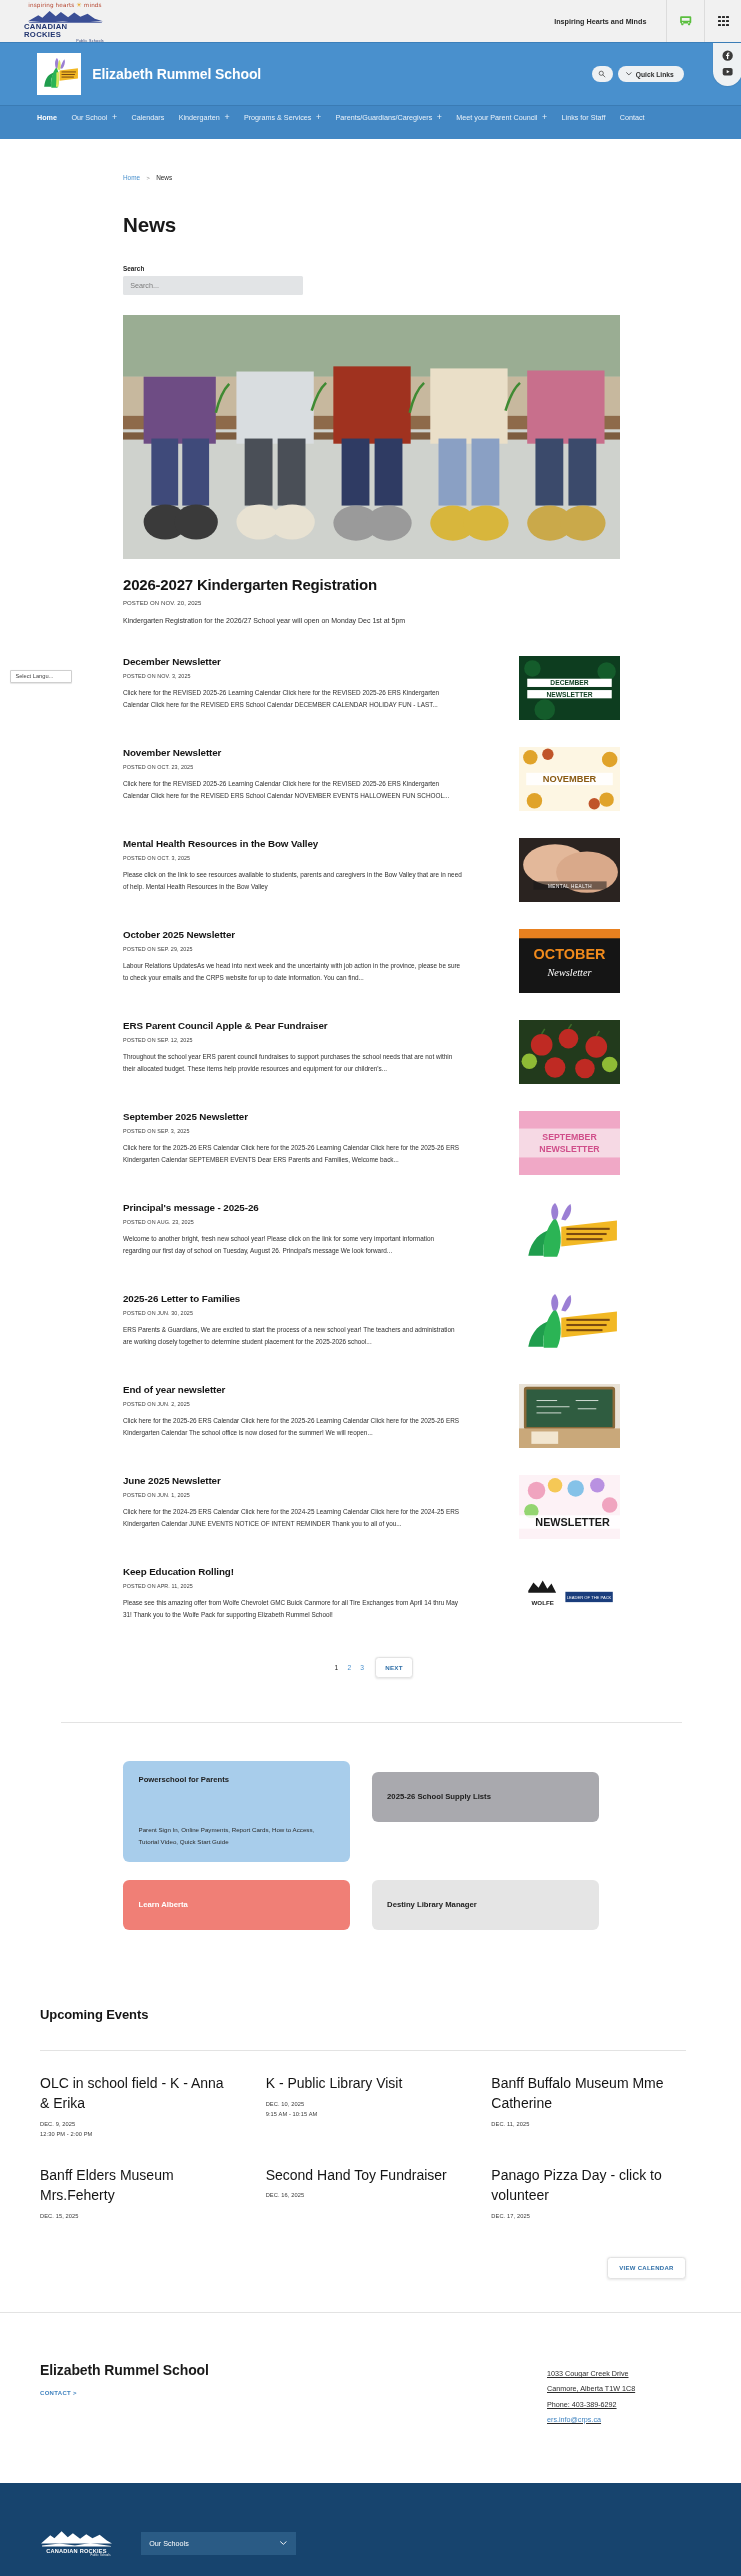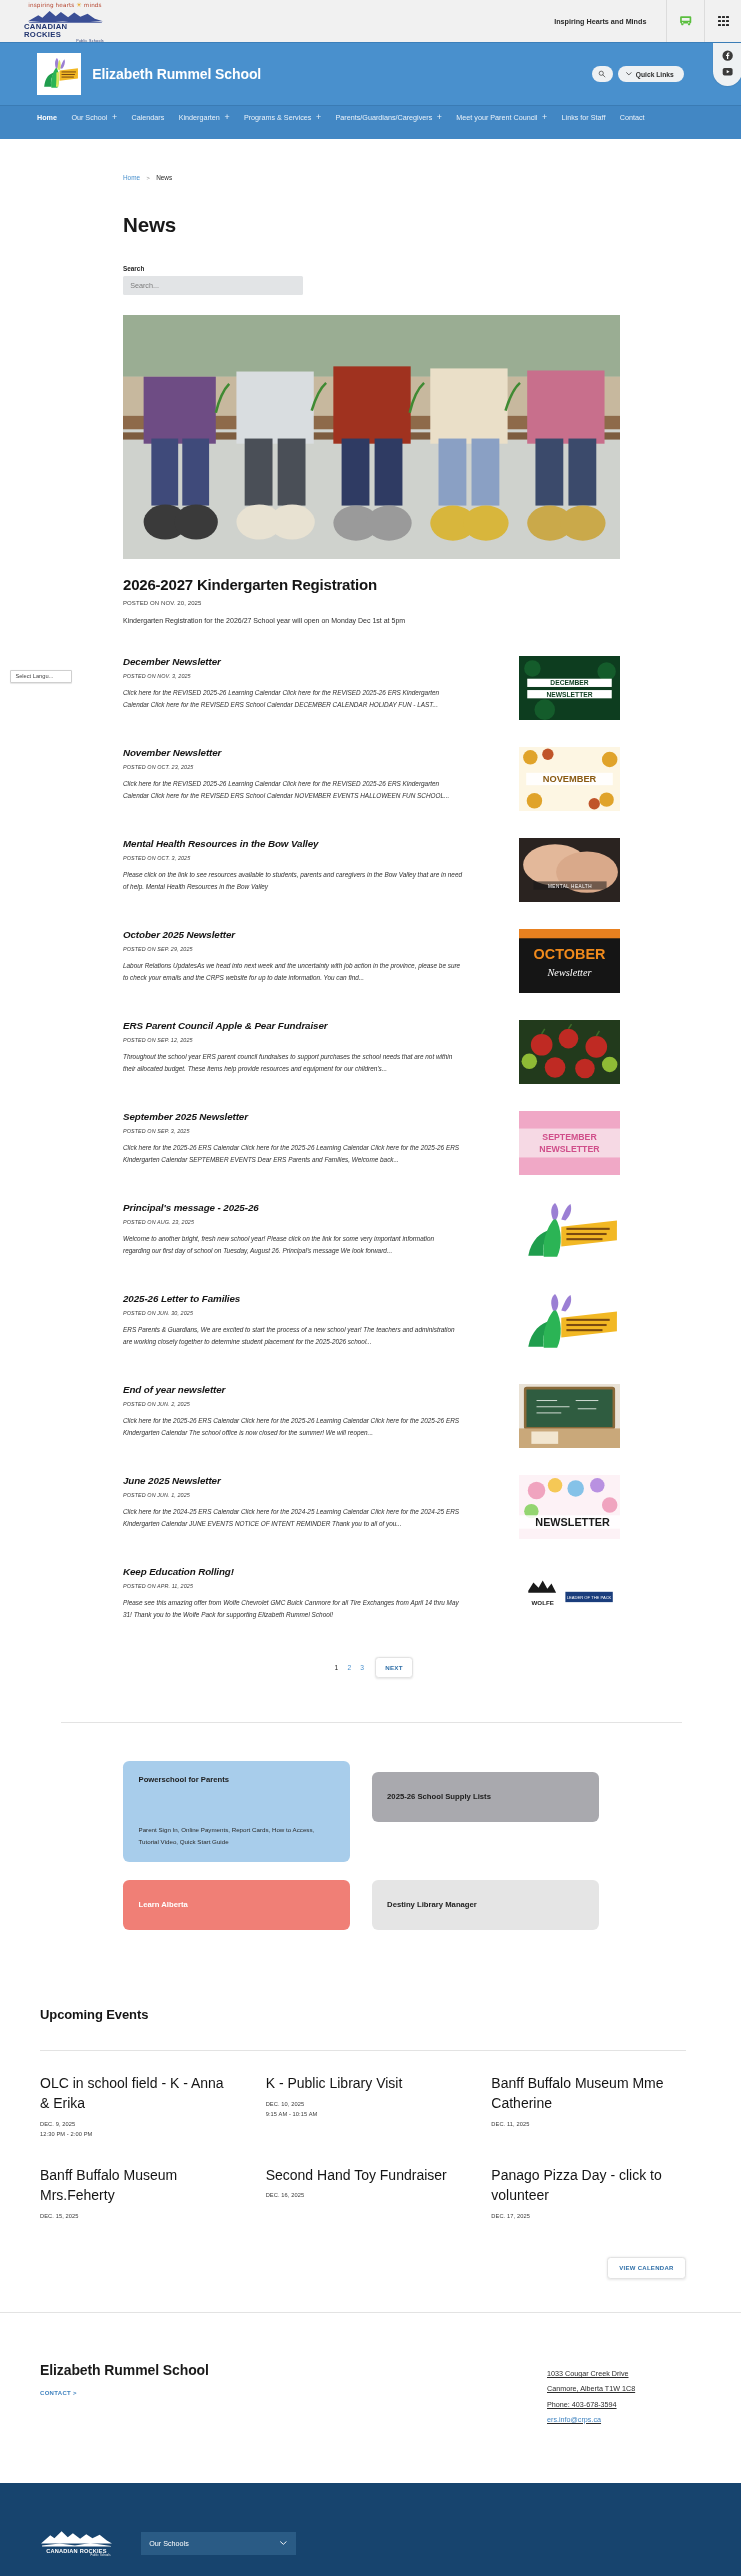--- a/index.html
+++ b/index.html
@@ -285,21 +285,21 @@
   
   .news-list {
     margin: 28px 0 0 123px;
     width: 497px;
   }
   .news-item {
     display: flex;
     align-items: flex-start;
     margin-bottom: 27px;
   }
-  .news-text { width: 355px; padding-right: 15.5px; font-style: italic; }
+  .news-text { width: 355px; padding-right: 15.5px; }
   .news-title {
     font-size: 9.8px;
     font-weight: 700;
     color: #151515;
     letter-spacing: -0.1px;
     line-height: 1.25;
     cursor: pointer;
   }
   .news-meta {
     margin-top: 4.6px;
@@ -995,21 +995,21 @@
           <div class="event-title">K - Public Library Visit</div>
           <div class="event-date">DEC. 10, 2025</div>
           <div class="event-time">9:15 AM - 10:15 AM</div>
         </div>
         <div>
           <div class="event-title">Banff Buffalo Museum Mme Catherine</div>
           <div class="event-date">DEC. 11, 2025</div>
           <div class="event-time"></div>
         </div>
         <div>
-          <div class="event-title">Banff Buffalo Museum Mrs.Feherty</div>
+          <div class="event-title">Banff Elders Museum Mrs.Feherty</div>
           <div class="event-date">DEC. 15, 2025</div>
           <div class="event-time"></div>
         </div>
         <div>
           <div class="event-title">Second Hand Toy Fundraiser</div>
           <div class="event-date">DEC. 16, 2025</div>
           <div class="event-time"></div>
         </div>
         <div>
           <div class="event-title">Panago Pizza Day - click to volunteer</div>
@@ -1026,21 +1026,21 @@
   </main>
 
   <div class="footer-top">
     <div>
       <div class="footer-school-name">Elizabeth Rummel School</div>
       <a class="footer-contact-link">CONTACT &gt;</a>
     </div>
     <div class="footer-address">
       <div>1033 Cougar Creek Drive</div>
       <div>Canmore, Alberta T1W 1C8</div>
-      <div>Phone: 403-678-3594</div>
+      <div>Phone: 403-389-6292</div>
       <a>ers.info@crps.ca</a>
     </div>
   </div>
 
   <div class="footer-bottom">
     <div class="fb-row">
       <div class="fb-logo">
         <svg viewBox="0 0 142 52">
           <path d="M2 26 L20 10 L28 16 L42 2 L54 14 L64 6 L78 17 L90 8 L102 16 L116 9 L130 20 L140 26 Z" fill="#ffffff"></path>
           <path d="M4 30 L38 26 L68 30 L98 25 L138 31 L138 32 L4 32 Z" fill="#ffffff"></path>

